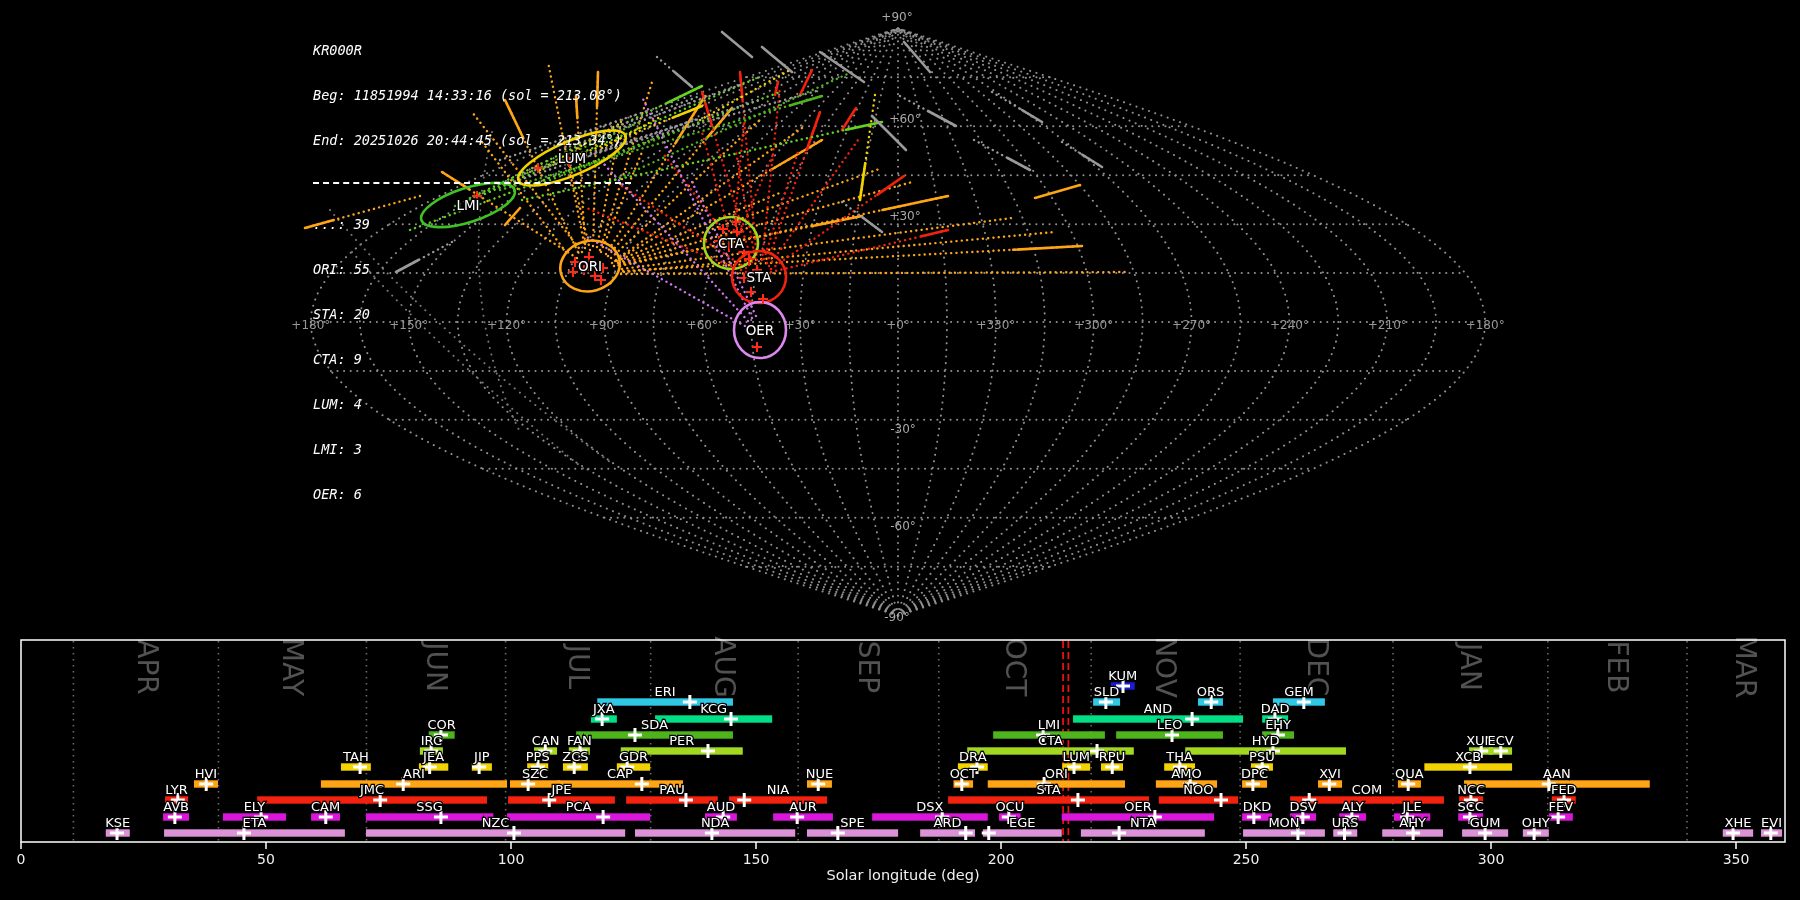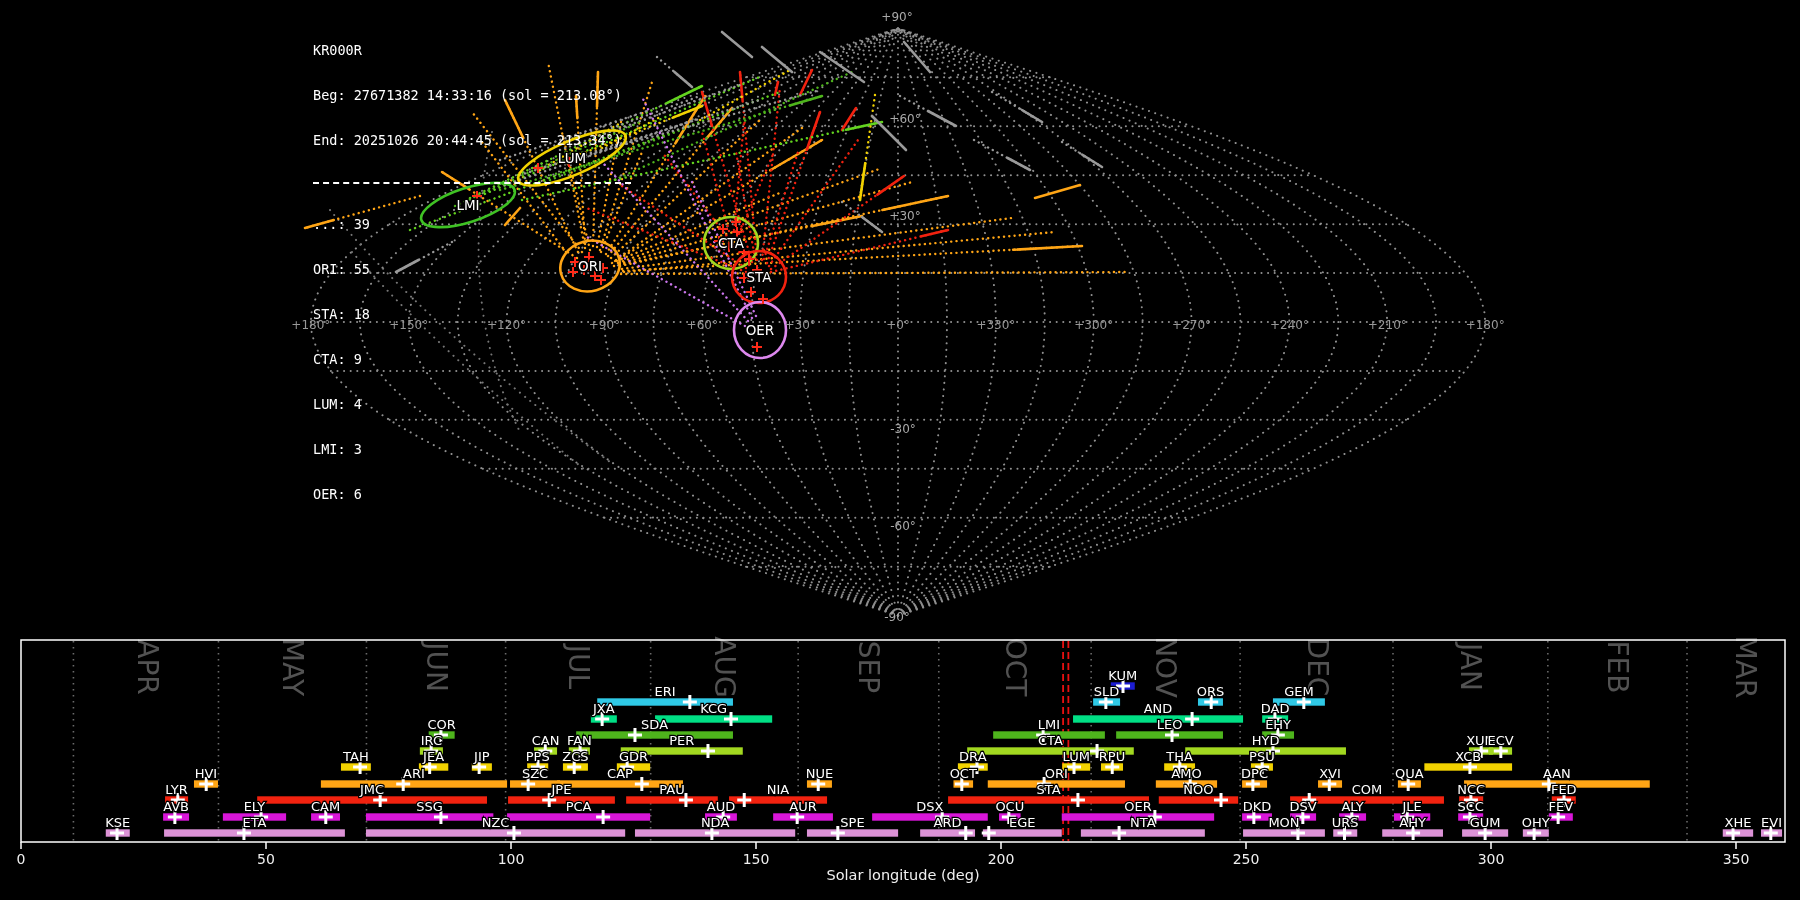--- a/index.html
+++ b/index.html
@@ -1,20 +1,20 @@
 <!DOCTYPE html>
 <html><head>
 <meta charset="utf-8">
 <style>
   html,body{margin:0;padding:0;background:#000;}
   .stage{position:relative;width:1800px;height:900px;background:#000;overflow:hidden;
          font-family:"DejaVu Sans",sans-serif;}
   svg{position:absolute;left:0;top:0;}
   .hdr{position:absolute;left:313px;top:13px;color:#fff;
-       font-family:"DejaVu Sans Mono",monospace;font-size:13.5px;line-height:15px;white-space:pre;}
+       font-family:"DejaVu Sans Mono",monospace;font-size:13.5px;line-height:15px;white-space:pre;font-style:italic;}
   .hdr .sep{width:318px;height:8px;border-top:2px dashed #fff;margin-top:4px;margin-bottom:-5px;}
   text{font-family:"DejaVu Sans",sans-serif;}
 </style>
 </head>
 <body>
 
 <div class="stage">
   <svg id="plot" width="1800" height="900" viewBox="0 0 1800 900">
       <g>
         <line x1="746.0318094776039" y1="566.65" x2="1049.968190522396" y2="566.65" fill="none" stroke="#8f8f8f" stroke-width="2" stroke-linecap="round" stroke-dasharray="0.1 6.5"></line>
@@ -531,24 +531,24 @@
         <path d="M1726.06,833H1740.06M1733.06,826V840" stroke="#fff" stroke-width="3"></path>
         <text x="1737.96" y="826.5" text-anchor="middle" fill="#fff" font-size="13px" stroke="#000" stroke-width="2.5" paint-order="stroke">XHE</text>
         <rect x="1760.99" y="829.3" width="21.069999999999936" height="7.4" fill="#dc92d6"></rect>
         <path d="M1763.79,833H1777.79M1770.79,826V840" stroke="#fff" stroke-width="3"></path>
         <text x="1771.525" y="826.5" text-anchor="middle" fill="#fff" font-size="13px" stroke="#000" stroke-width="2.5" paint-order="stroke">EVI</text>
       </g>
     </svg>
 
   <div class="hdr">
     <div>KR000R</div>
-    <div>Beg: 27671382 14:33:16 (sol = 213.08°)</div>
+    <div>Beg: 11851994 14:33:16 (sol = 213.08°)</div>
     <div>End: 20251026 20:44:45 (sol = 213.34°)</div>
     <div class="sep"></div>
     <div>...: 39</div>
     <div>ORI: 55</div>
-    <div>STA: 18</div>
+    <div>STA: 20</div>
     <div>CTA: 9</div>
     <div>LUM: 4</div>
     <div>LMI: 3</div>
     <div>OER: 6</div>
   </div>
 </div>
 
 </body></html>

